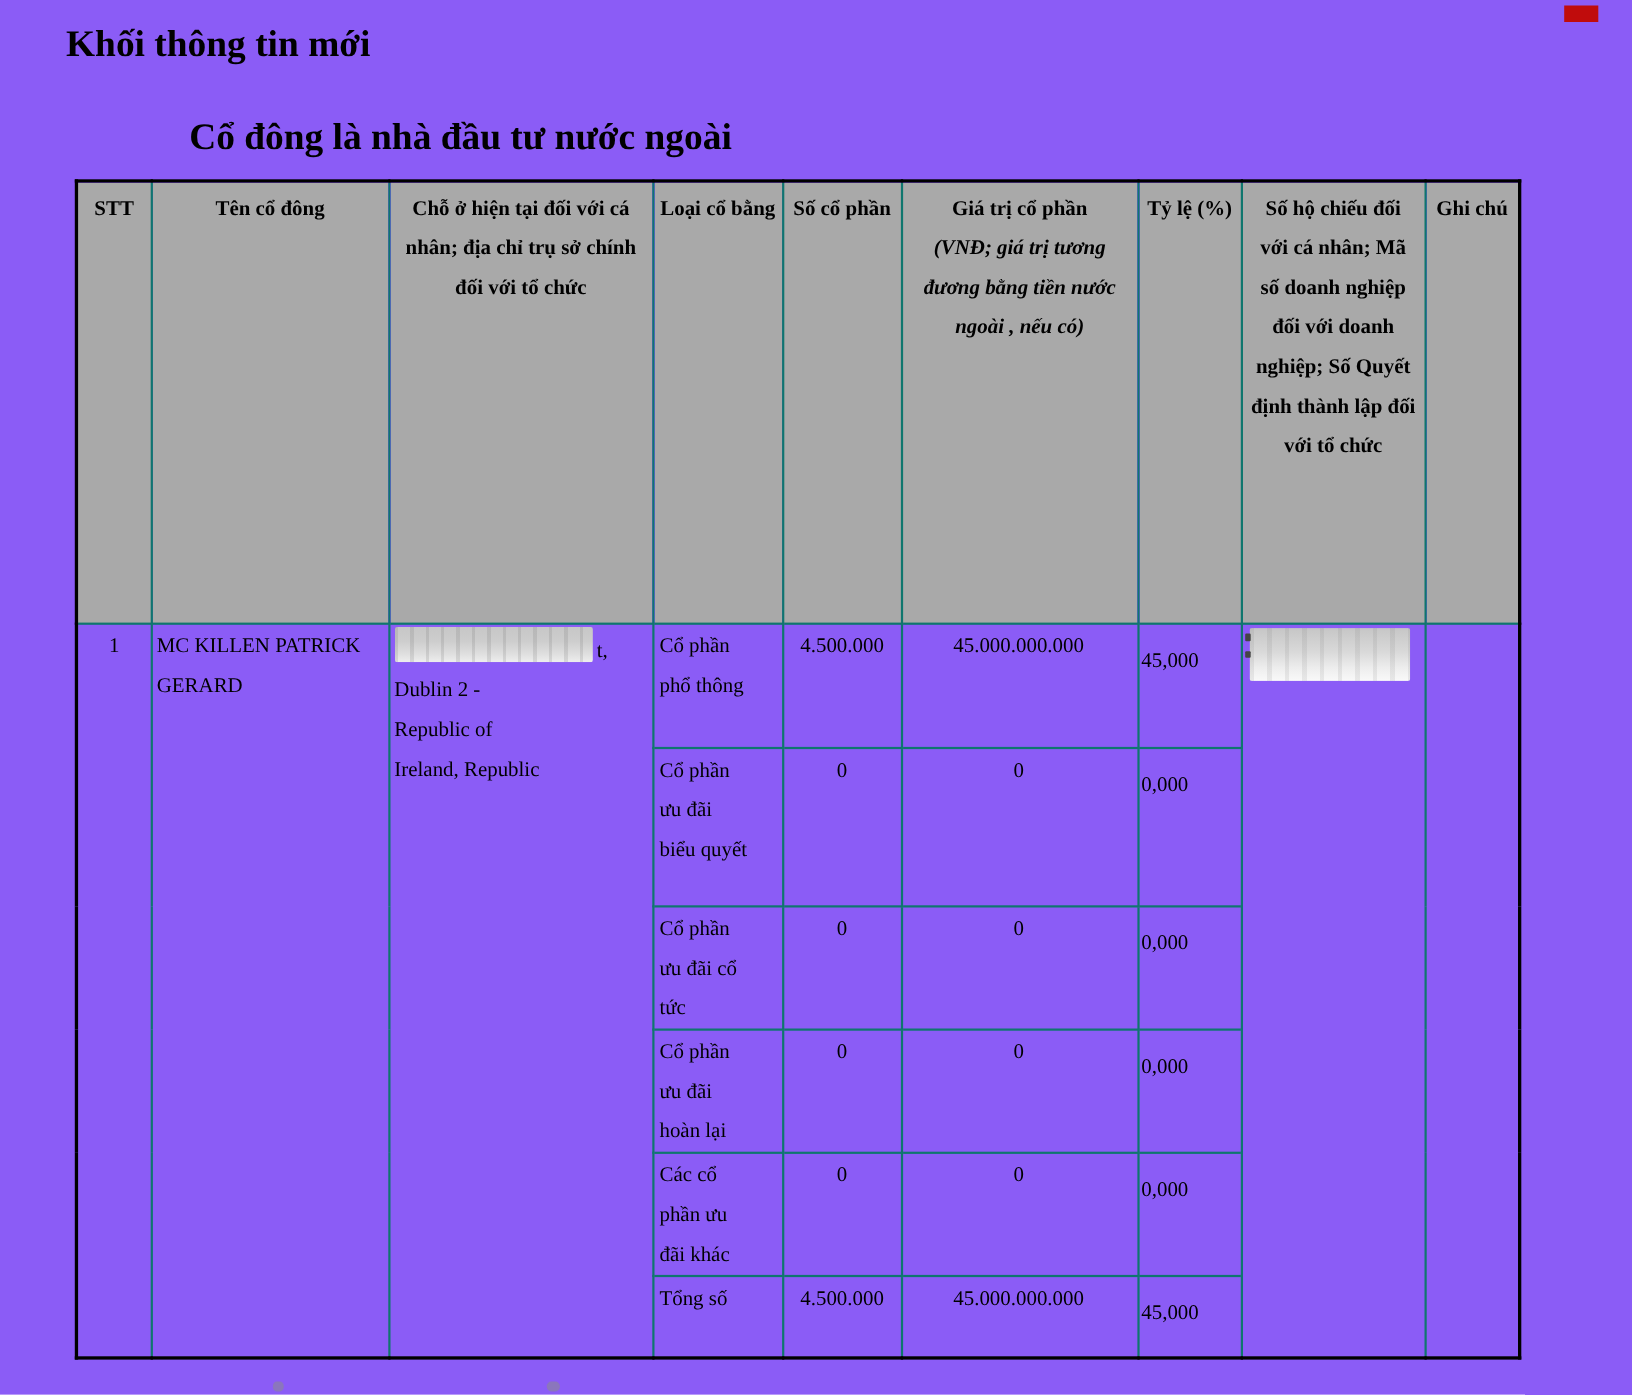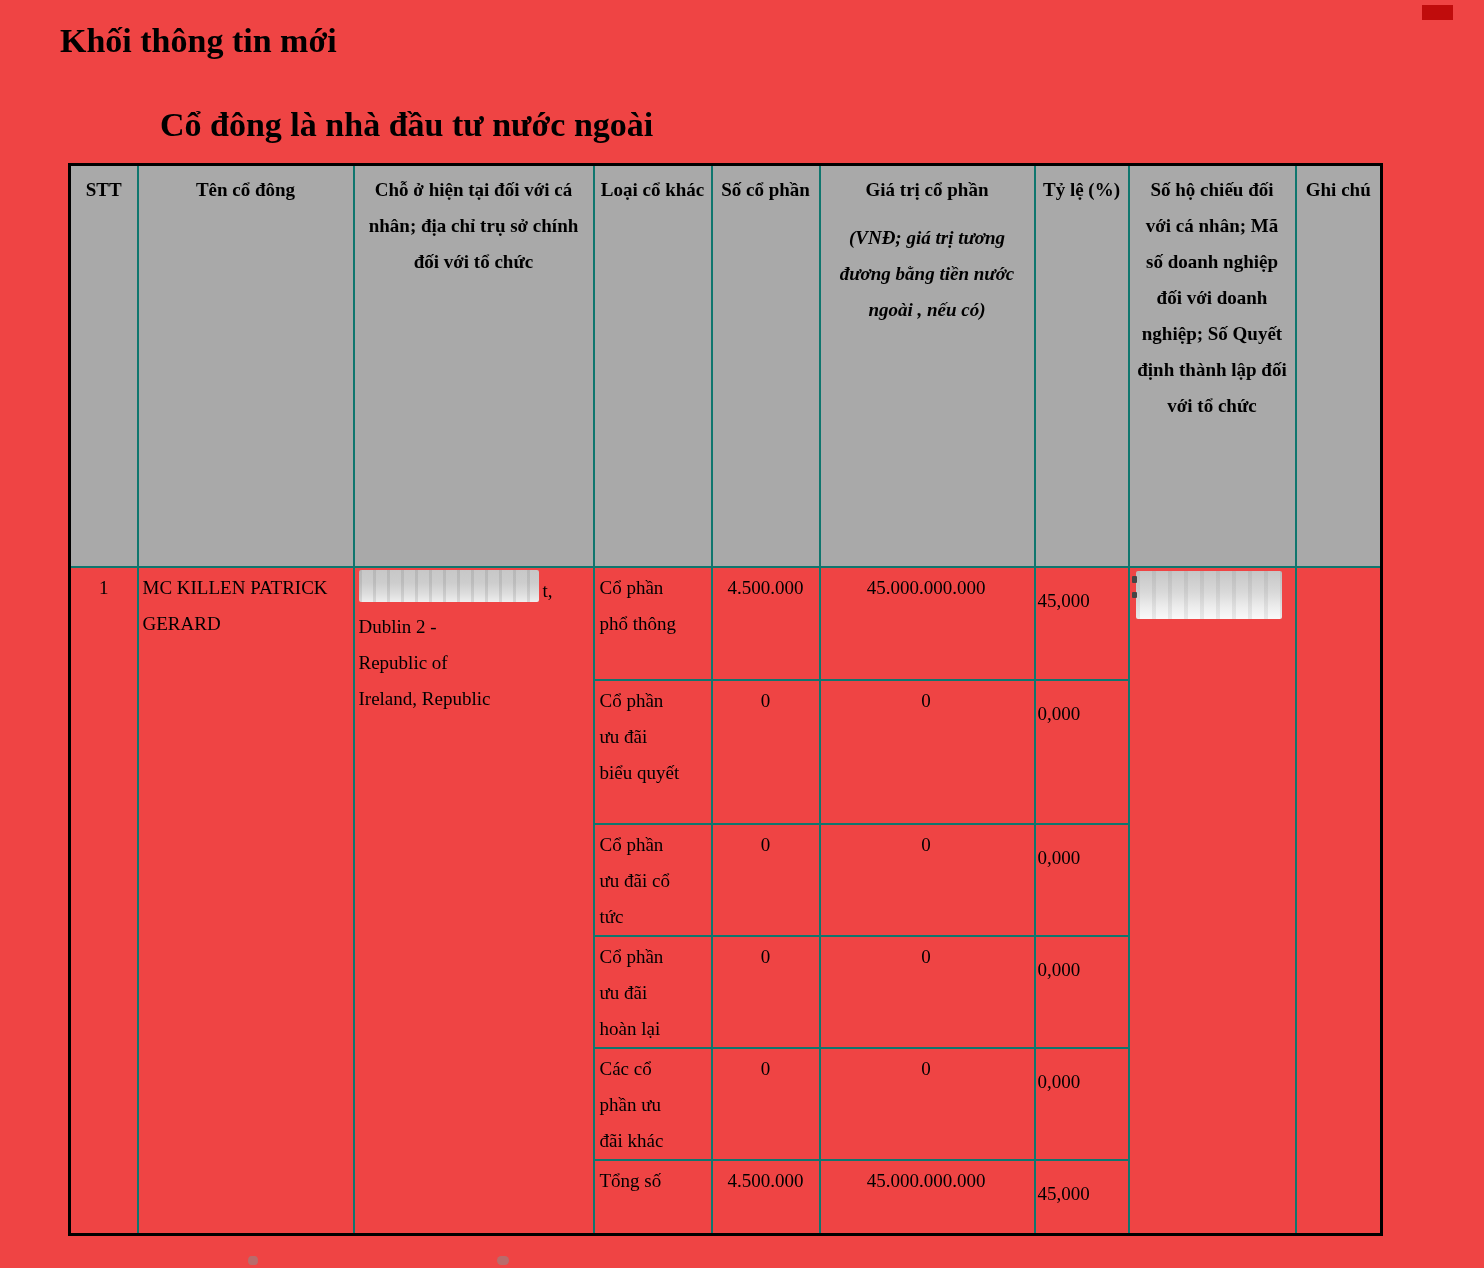--- a/index.html
+++ b/index.html
@@ -1,29 +1,29 @@
 <!DOCTYPE html>
 <html><head>
 <meta charset="utf-8">
 <style>
   html,body{margin:0;padding:0;background:#fff;}
   .page{
     position:relative;
     width:1484px;height:1268px;
-    background:#ef4444;
+    background:#8b5cf6;
     overflow:hidden;
     font-family:"Liberation Serif","DejaVu Serif",serif;
     color:#000;
   }
   .doc-title{
     position:absolute;left:60px;top:22px;
     font-size:34px;font-weight:bold;margin:0;
   }
   .table-title{
-    position:absolute;left:160px;top:106px;
+    position:absolute;left:172px;top:106px;
     font-size:34px;font-weight:bold;margin:0;
   }
   table.shareholders{
     position:absolute;left:68px;top:163px;
     width:1312px;
     border-collapse:collapse;
     table-layout:fixed;
     border:3px solid #000;
   }
   th,td{
@@ -43,21 +43,21 @@
   tr.header-row{height:402px;}
   tr.r1{height:113px;}
   tr.r2{height:144px;}
   tr.r3{height:112px;}
   tr.r4{height:112px;}
   tr.r5{height:112px;}
   tr.r6{height:75px;}
   .th-inner-address{width:212px;margin:0 auto;}
   .th-inner-passport{width:152px;margin:0 auto;}
   .th-value-main{white-space:nowrap;}
-  .th-value-sub{font-style:italic;width:200px;margin:12px auto;}
+  .th-value-sub{font-style:italic;width:200px;margin:0 auto;}
   td.stt-cell{text-align:center;}
   td.name-cell{padding-left:4px;}
   td.address-cell{padding-left:4px;}
   td.type-cell{padding:2px 27px 0 5px;}
   td.qty-cell{text-align:center;padding:2px 8px 0 8px;word-break:break-all;}
   td.val-cell{text-align:center;padding:2px 6px 0 4px;}
   td.ratio-cell{text-align:left;padding:15px 2px 0 2px;}
   td.passport-cell{position:relative;padding:0;}
   td.note-cell{padding:0;}
   .redact-addr{
@@ -113,21 +113,21 @@
         <col style="width:167px">
         <col style="width:86px">
     </colgroup>
     <thead>
       <tr class="header-row">
         <th>STT</th>
         <th>Tên cổ đông</th>
         <th>
           <div class="th-inner-address">Chỗ ở hiện tại đối với cá nhân; địa chỉ trụ sở chính đối với tổ chức</div>
         </th>
-        <th>Loại cổ khác</th>
+        <th>Loại cổ bằng</th>
         <th>Số cổ phần</th>
         <th>
           <div class="th-value-main">Giá trị cổ phần</div>
           <div class="th-value-sub">(VNĐ; giá trị tương đương bằng tiền nước ngoài , nếu có)</div>
         </th>
         <th>Tỷ lệ (%)</th>
         <th>
           <div class="th-inner-passport">Số hộ chiếu đối với cá nhân; Mã số doanh nghiệp đối với doanh nghiệp; Số Quyết định thành lập đối với tổ chức</div>
         </th>
         <th>Ghi chú</th>

